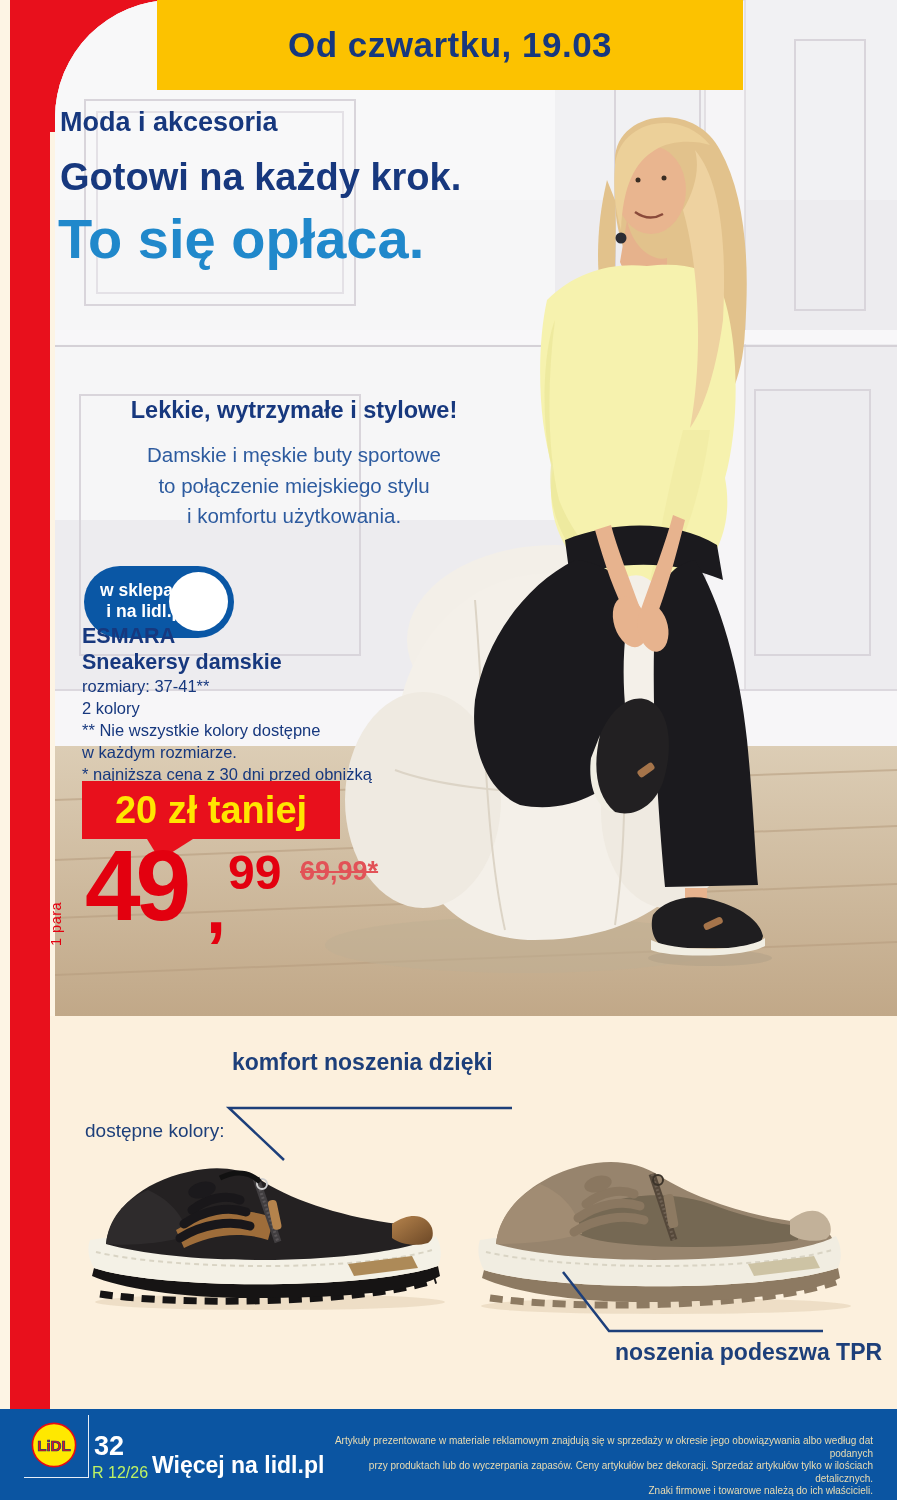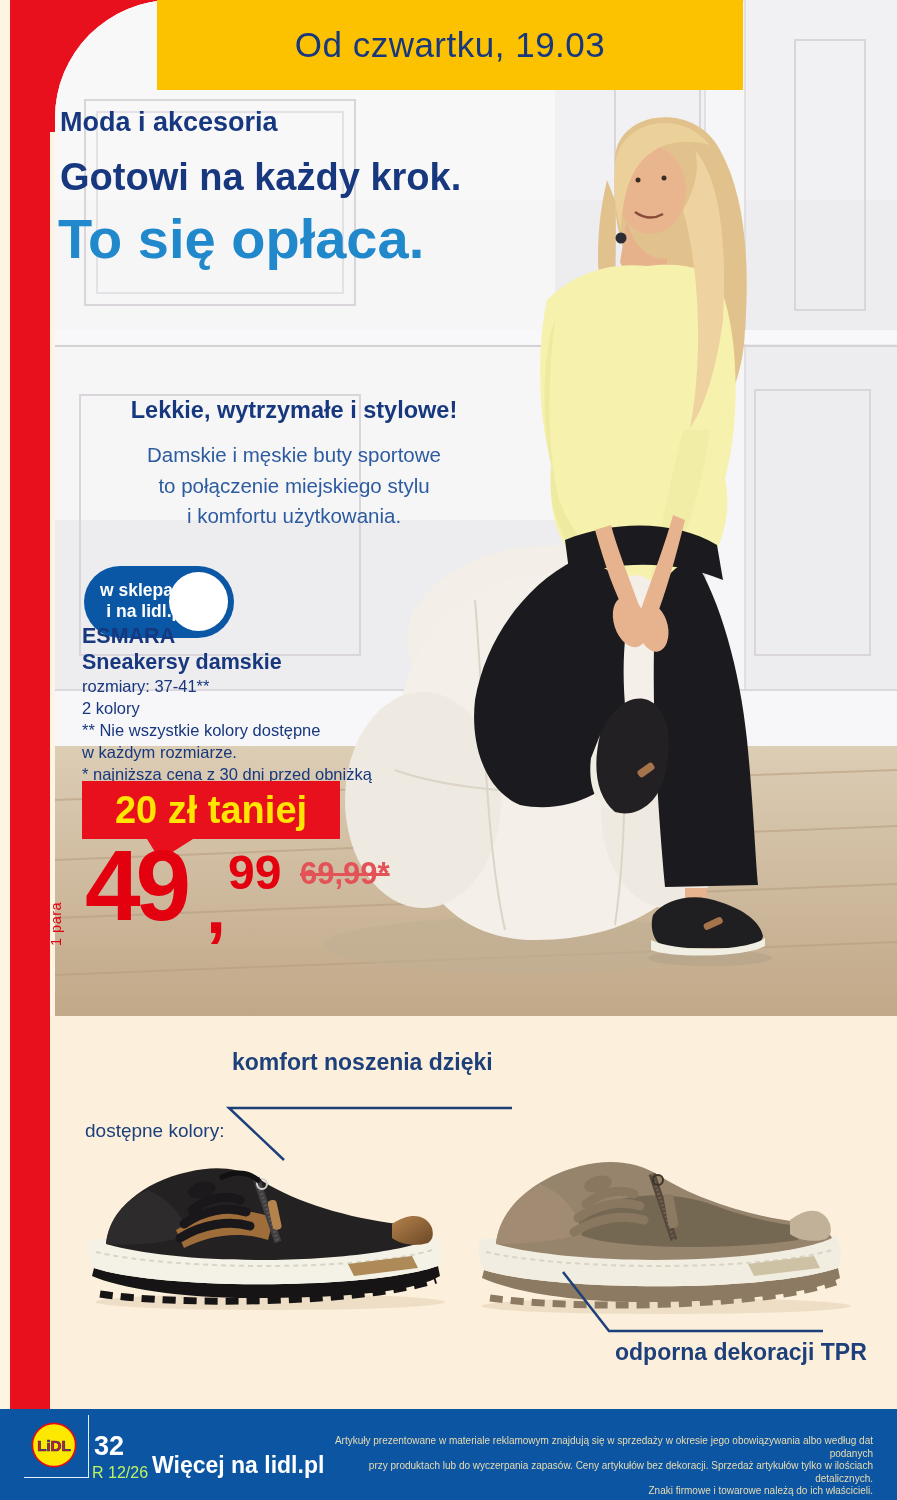--- a/index.html
+++ b/index.html
@@ -10,21 +10,21 @@
   .red-corner{position:absolute;left:10px;top:0;width:150px;height:132px;background:#e8101c;}
   .red-stripe{position:absolute;left:10px;top:0;width:40px;height:1409px;background:#e8101c;}
 
   
   .photo-card{position:absolute;left:55px;top:0;width:842px;height:1016px;
     border-top-left-radius:118px;overflow:hidden;background:#edecef;}
 
   
   .banner{position:absolute;left:157px;top:0;width:586px;height:90px;background:#fcc200;
     display:flex;align-items:center;justify-content:center;z-index:6;}
-  .banner span{font-size:35px;font-weight:normal;color:#17387e;letter-spacing:0.5px;}
+  .banner span{font-size:35px;font-weight:bold;color:#17387e;letter-spacing:0.5px;}
 
   .category{position:absolute;left:60px;top:107px;font-size:27px;font-weight:bold;color:#17387e;z-index:5;}
   .headline1{position:absolute;left:60px;top:156px;font-size:38px;font-weight:bold;color:#17387e;z-index:5;}
   .headline2{position:absolute;left:58px;top:206px;font-size:56px;font-weight:bold;color:#2088cb;z-index:5;}
 
   .tagline{position:absolute;left:98px;top:397px;width:392px;text-align:center;z-index:5;color:#17387e;}
   .tagline .t-title{font-size:23.5px;font-weight:bold;margin-bottom:16px;}
   .tagline .t-line{font-size:20.5px;line-height:30.5px;color:#2d5b9f;}
 
   
@@ -40,21 +40,21 @@
 
   
   .disc-badge{position:absolute;left:82px;top:781px;width:258px;height:58px;background:#e8101c;z-index:5;
     display:flex;align-items:center;justify-content:center;}
   .disc-badge span{color:#ffe600;font-size:38px;font-weight:bold;}
   .disc-tail{position:absolute;left:147px;top:839px;width:46px;height:21px;background:#e8101c;z-index:5;
     clip-path:polygon(0 0,100% 0,28% 100%);}
   .price-int{position:absolute;left:85px;top:845px;font-size:100px;line-height:80px;font-weight:bold;color:#e3000f;letter-spacing:-5px;z-index:5;}
   .price-comma{position:absolute;left:206px;top:878px;font-size:72px;line-height:60px;font-weight:bold;color:#e3000f;z-index:5;}
   .price-dec{position:absolute;left:228px;top:848px;font-size:48px;line-height:50px;font-weight:bold;color:#e3000f;z-index:5;}
-  .price-old{position:absolute;left:300px;top:856px;font-size:31px;font-weight:bold;color:#e25257;text-decoration:line-through;z-index:5;}
+  .price-old{position:absolute;left:300px;top:856px;font-size:27px;font-weight:bold;color:#e25257;text-decoration:line-through;z-index:5;}
   .price-unit{position:absolute;left:48px;top:884px;height:62px;width:17px;z-index:5;
     writing-mode:vertical-rl;transform:rotate(180deg);font-size:14.5px;color:#e3000f;letter-spacing:0.5px;}
 
   
   .bottom{position:absolute;left:50px;top:1016px;width:847px;height:393px;background:#fcf0dd;z-index:2;}
   .comfort{position:absolute;left:232px;top:1048px;z-index:5;color:#1d3f7a;font-weight:bold;font-size:23px;line-height:29px;}
   .colors-label{position:absolute;left:85px;top:1120px;z-index:5;color:#1d3f7a;font-size:19px;}
   .sole-label{position:absolute;left:615px;top:1339px;z-index:5;color:#1d3f7a;font-weight:bold;font-size:23px;}
   .callout-lines{position:absolute;left:0;top:0;width:897px;height:1500px;z-index:4;pointer-events:none;}
 
@@ -209,21 +209,21 @@
   <div class="price-comma">,</div>
   <div class="price-dec">99</div>
   <div class="price-old">69,99*</div>
 
   <div class="bottom"></div>
 
   <div class="comfort">
     <div>komfort noszenia dzięki</div>
   </div>
   <div class="colors-label">dostępne kolory:</div>
-  <div class="sole-label">odporna dekoracji TPR</div>
+  <div class="sole-label">noszenia podeszwa TPR</div>
 
   <svg class="callout-lines" viewBox="0 0 897 1500">
     <path d="M512,1108 L229,1108 L284,1160" fill="none" stroke="#1d3f7a" stroke-width="2.5"></path>
     <path d="M563,1272 L609,1331 L823,1331" fill="none" stroke="#1d3f7a" stroke-width="2.5"></path>
   </svg>
 
   <div class="shoe-black">
     <svg width="380" height="165" viewBox="0 0 380 165">
       <ellipse cx="190" cy="154" rx="175" ry="8" fill="#ead9c0" opacity="0.8"></ellipse>
       <path d="M20,146 C100,158 280,156 356,132" stroke="#161414" stroke-width="7" stroke-dasharray="13 8" fill="none"></path>

